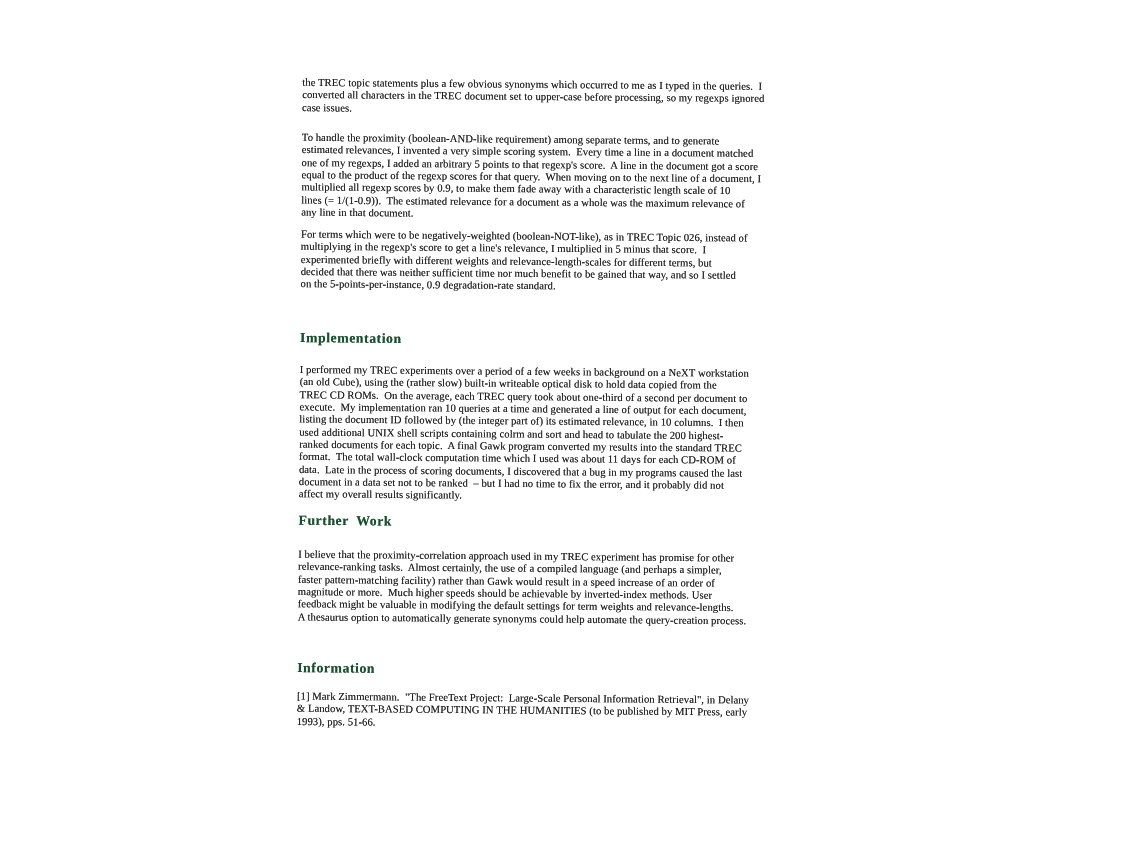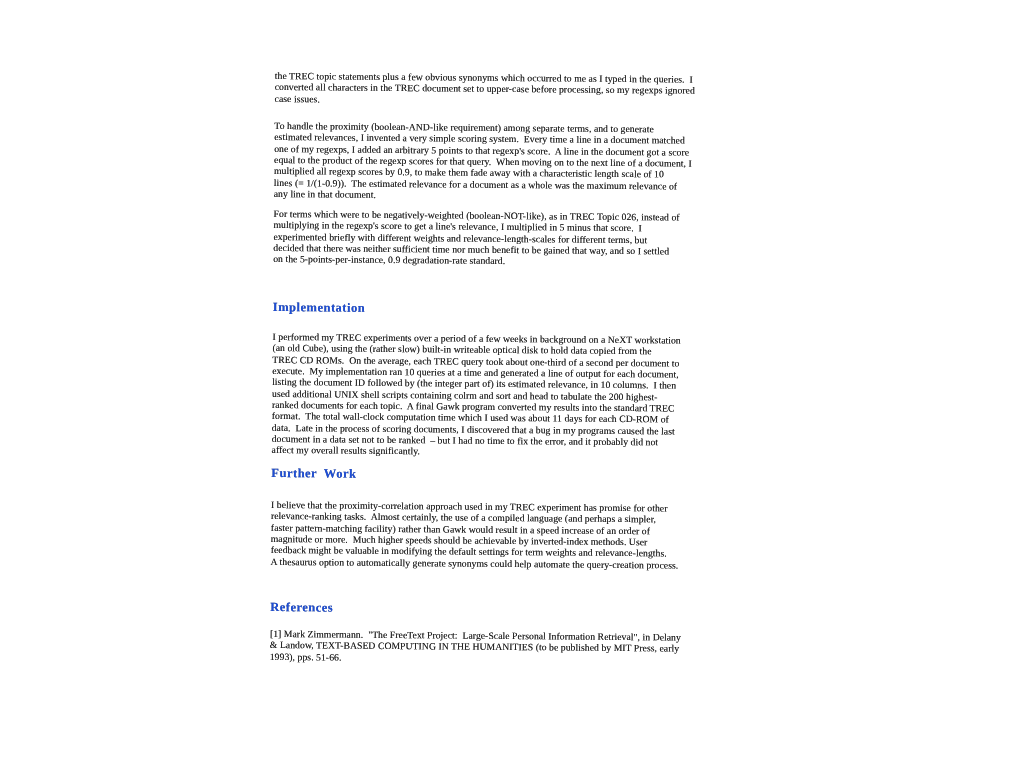--- a/index.html
+++ b/index.html
@@ -34,21 +34,21 @@
     text-shadow: 0 0 0.6px rgba(25,25,25,0.65);
   }
   .heading {
     position: absolute;
     left: 272px;
     margin: 0;
     font-size: 12.5px;
     font-weight: bold;
     letter-spacing: 0.5px;
     word-spacing: 3.5px;
-    color: #1d4ed8;
+    color: #14532d;
     text-shadow: 0 0 0.5px rgba(0,0,0,0.55);
   }
   .pageno {
     position: absolute;
     left: 458px;
     top: 713px;
     width: 44px;
     text-align: center;
     font-size: 10.5px;
     font-weight: bold;
@@ -116,21 +116,21 @@
 
     <h2 class="heading h-further">Further Work</h2>
 
     <p class="body-par p-further">I believe that the proximity-correlation approach used in my TREC experiment has promise for other
 relevance-ranking tasks.  Almost certainly, the use of a compiled language (and perhaps a simpler,
 faster pattern-matching facility) rather than Gawk would result in a speed increase of an order of
 magnitude or more.  Much higher speeds should be achievable by inverted-index methods. User
 feedback might be valuable in modifying the default settings for term weights and relevance-lengths.
 A thesaurus option to automatically generate synonyms could help automate the query-creation process.</p>
 
-    <h2 class="heading h-refs">References</h2>
+    <h2 class="heading h-refs">Information</h2>
 
     <p class="body-par p-refs">[1] Mark Zimmermann.  "The FreeText Project:  Large-Scale Personal Information Retrieval", in Delany
 &amp; Landow, TEXT-BASED COMPUTING IN THE HUMANITIES (to be published by MIT Press, early
 1993), pps. 51-66.</p>
 
     <div class="pageno">481</div>
   </div>
 
   <div class="mark m1"></div>
   <div class="mark m2"></div>

